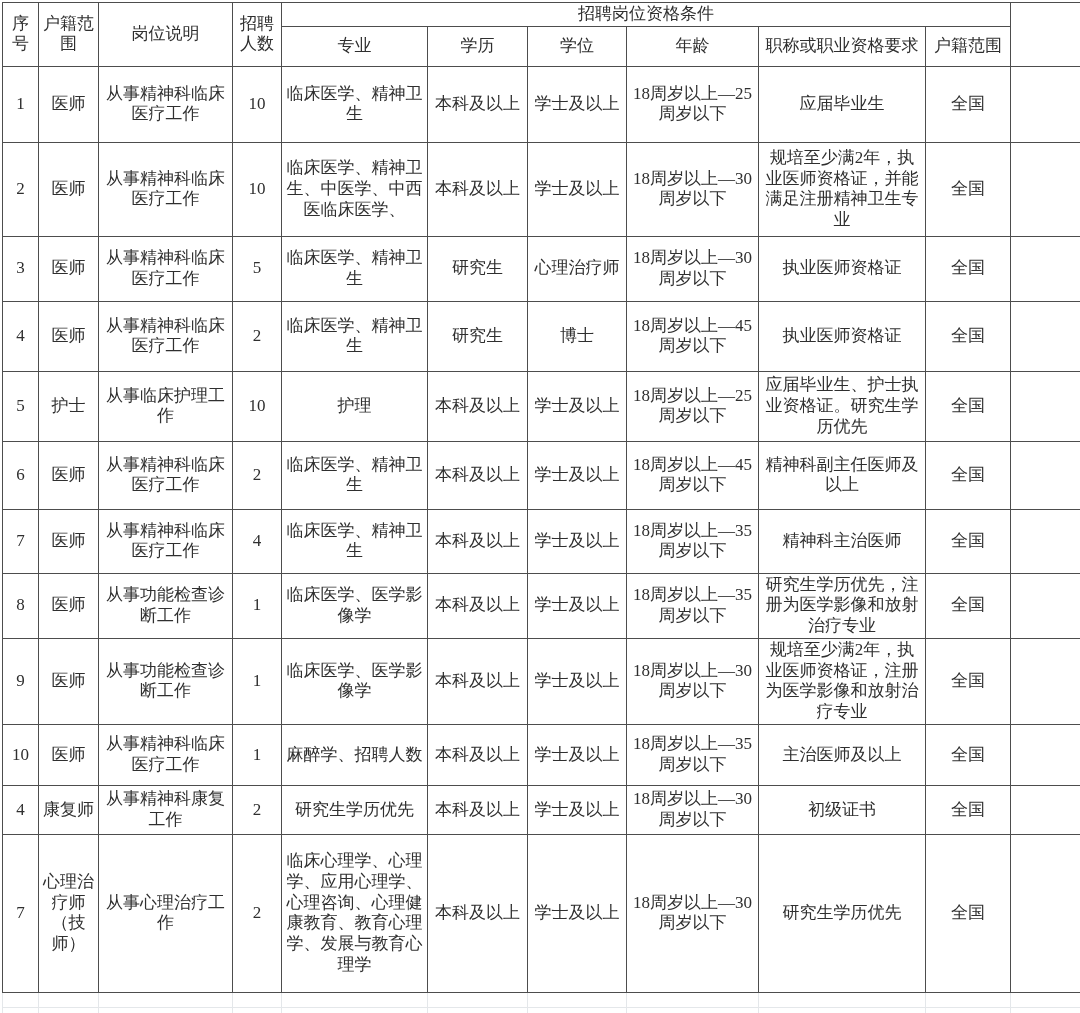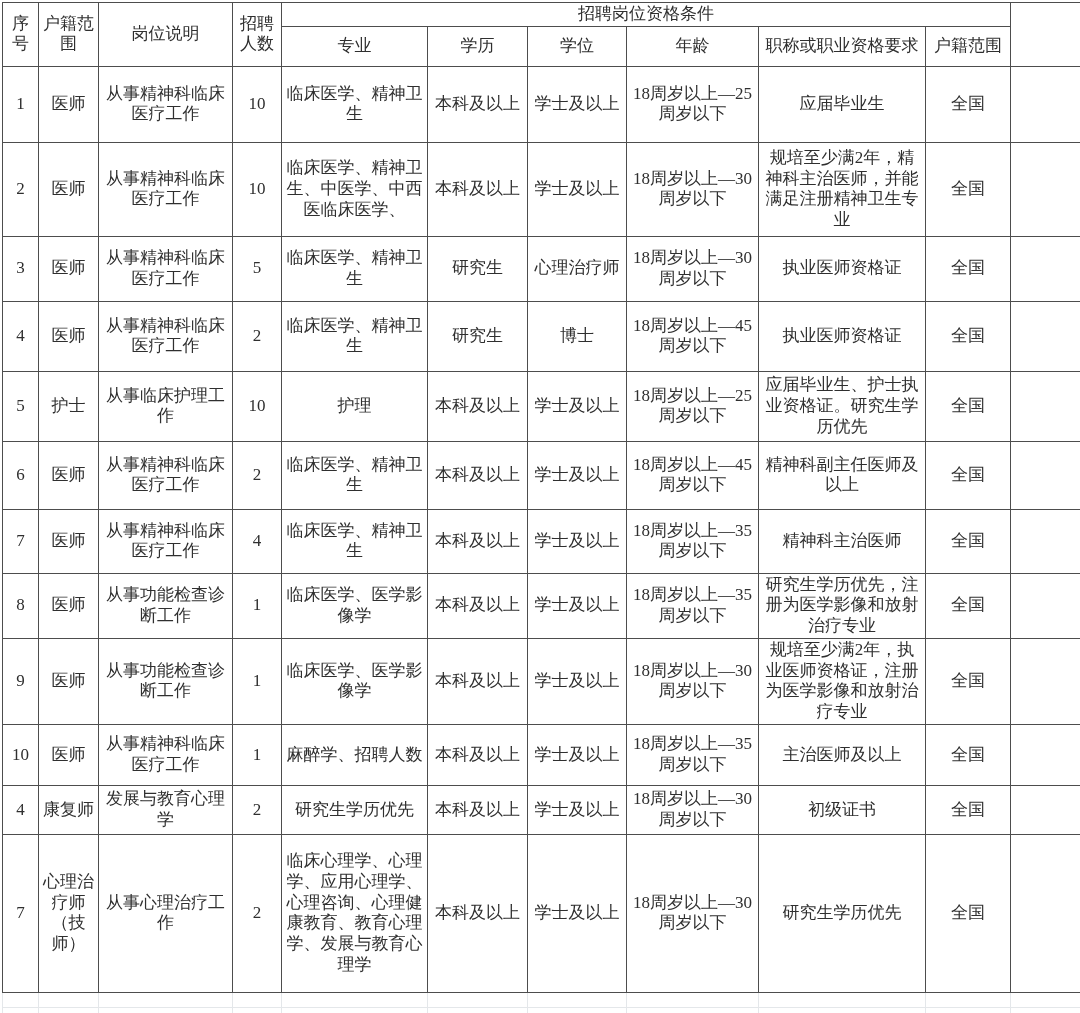--- a/index.html
+++ b/index.html
@@ -94,21 +94,21 @@
         </tr>
         <tr style="height: 94px;">
           <td>2</td>
           <td>医师</td>
           <td>从事精神科临床医疗工作</td>
           <td>10</td>
           <td>临床医学、精神卫生、中医学、中西医临床医学、</td>
           <td>本科及以上</td>
           <td>学士及以上</td>
           <td>18周岁以上—30周岁以下</td>
-          <td>规培至少满2年，精神科主治医师，并能满足注册精神卫生专业</td>
+          <td>规培至少满2年，执业医师资格证，并能满足注册精神卫生专业</td>
           <td>全国</td>
           <td class="ghost"></td>
         </tr>
         <tr style="height: 65px;">
           <td>3</td>
           <td>医师</td>
           <td>从事精神科临床医疗工作</td>
           <td>5</td>
           <td>临床医学、精神卫生</td>
           <td>研究生</td>
@@ -205,21 +205,21 @@
           <td>本科及以上</td>
           <td>学士及以上</td>
           <td>18周岁以上—35周岁以下</td>
           <td>主治医师及以上</td>
           <td>全国</td>
           <td class="ghost"></td>
         </tr>
         <tr style="height: 49px;">
           <td>4</td>
           <td>康复师</td>
-          <td>发展与教育心理学</td>
+          <td>从事精神科康复工作</td>
           <td>2</td>
           <td>研究生学历优先</td>
           <td>本科及以上</td>
           <td>学士及以上</td>
           <td>18周岁以上—30周岁以下</td>
           <td>初级证书</td>
           <td>全国</td>
           <td class="ghost"></td>
         </tr>
         <tr style="height: 158px;">

